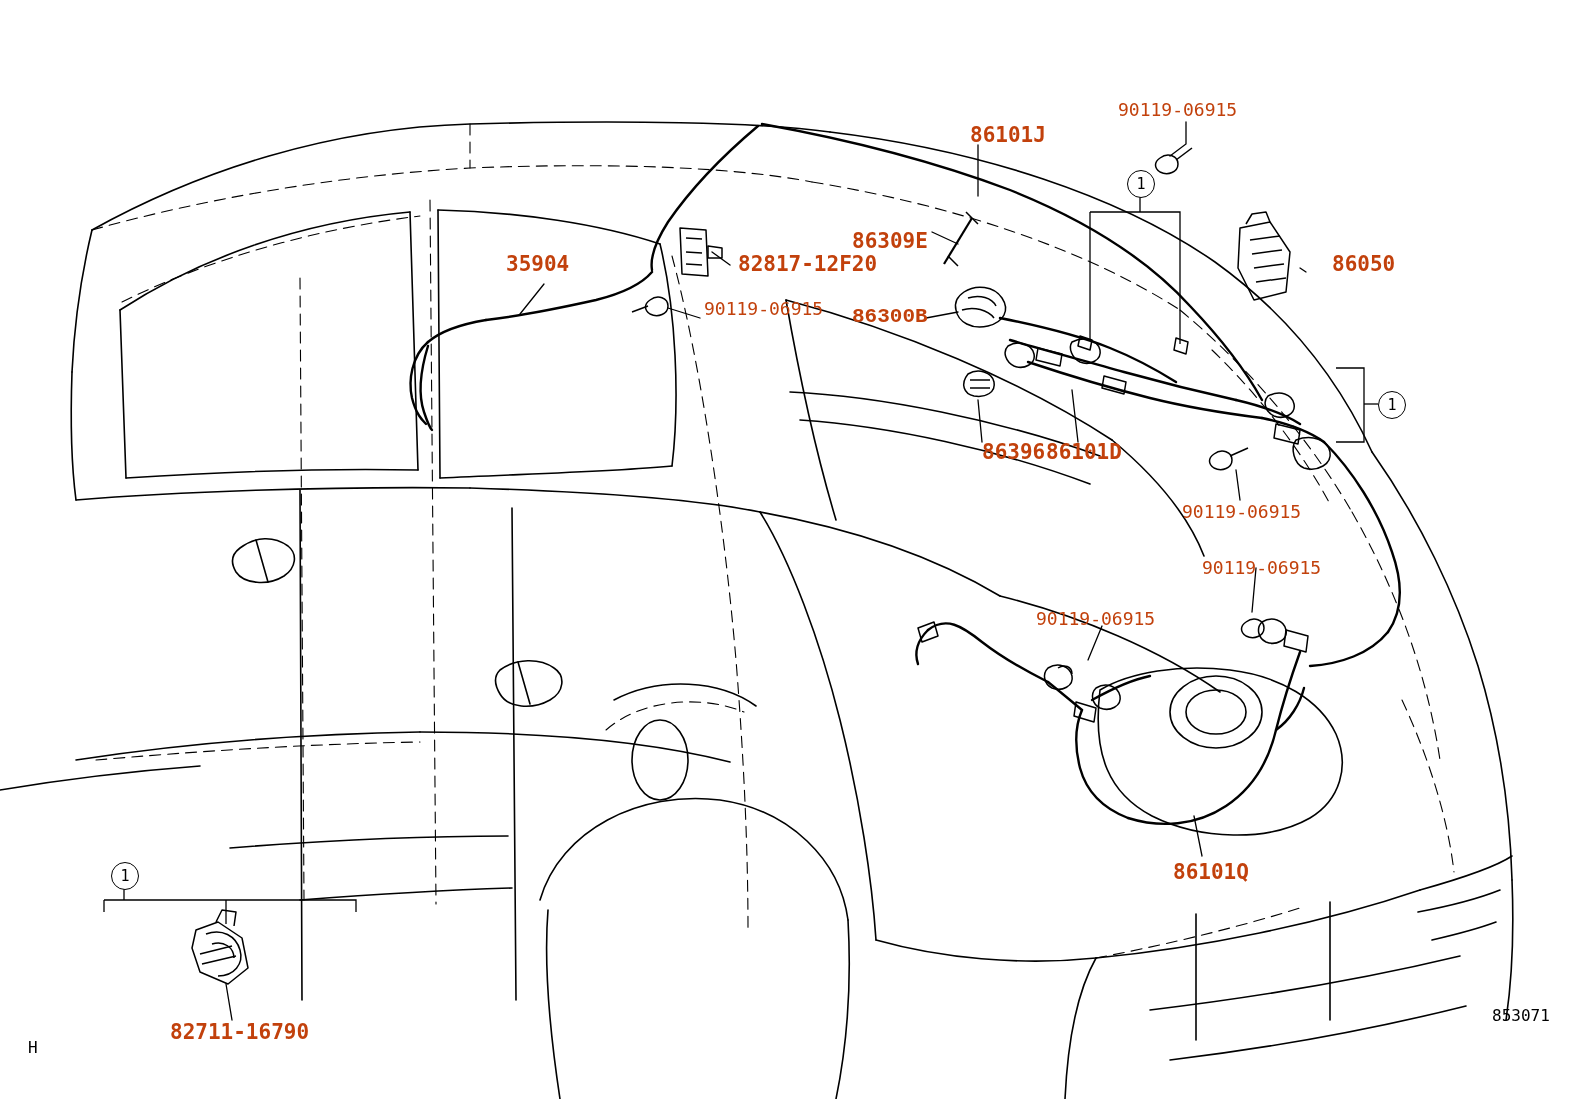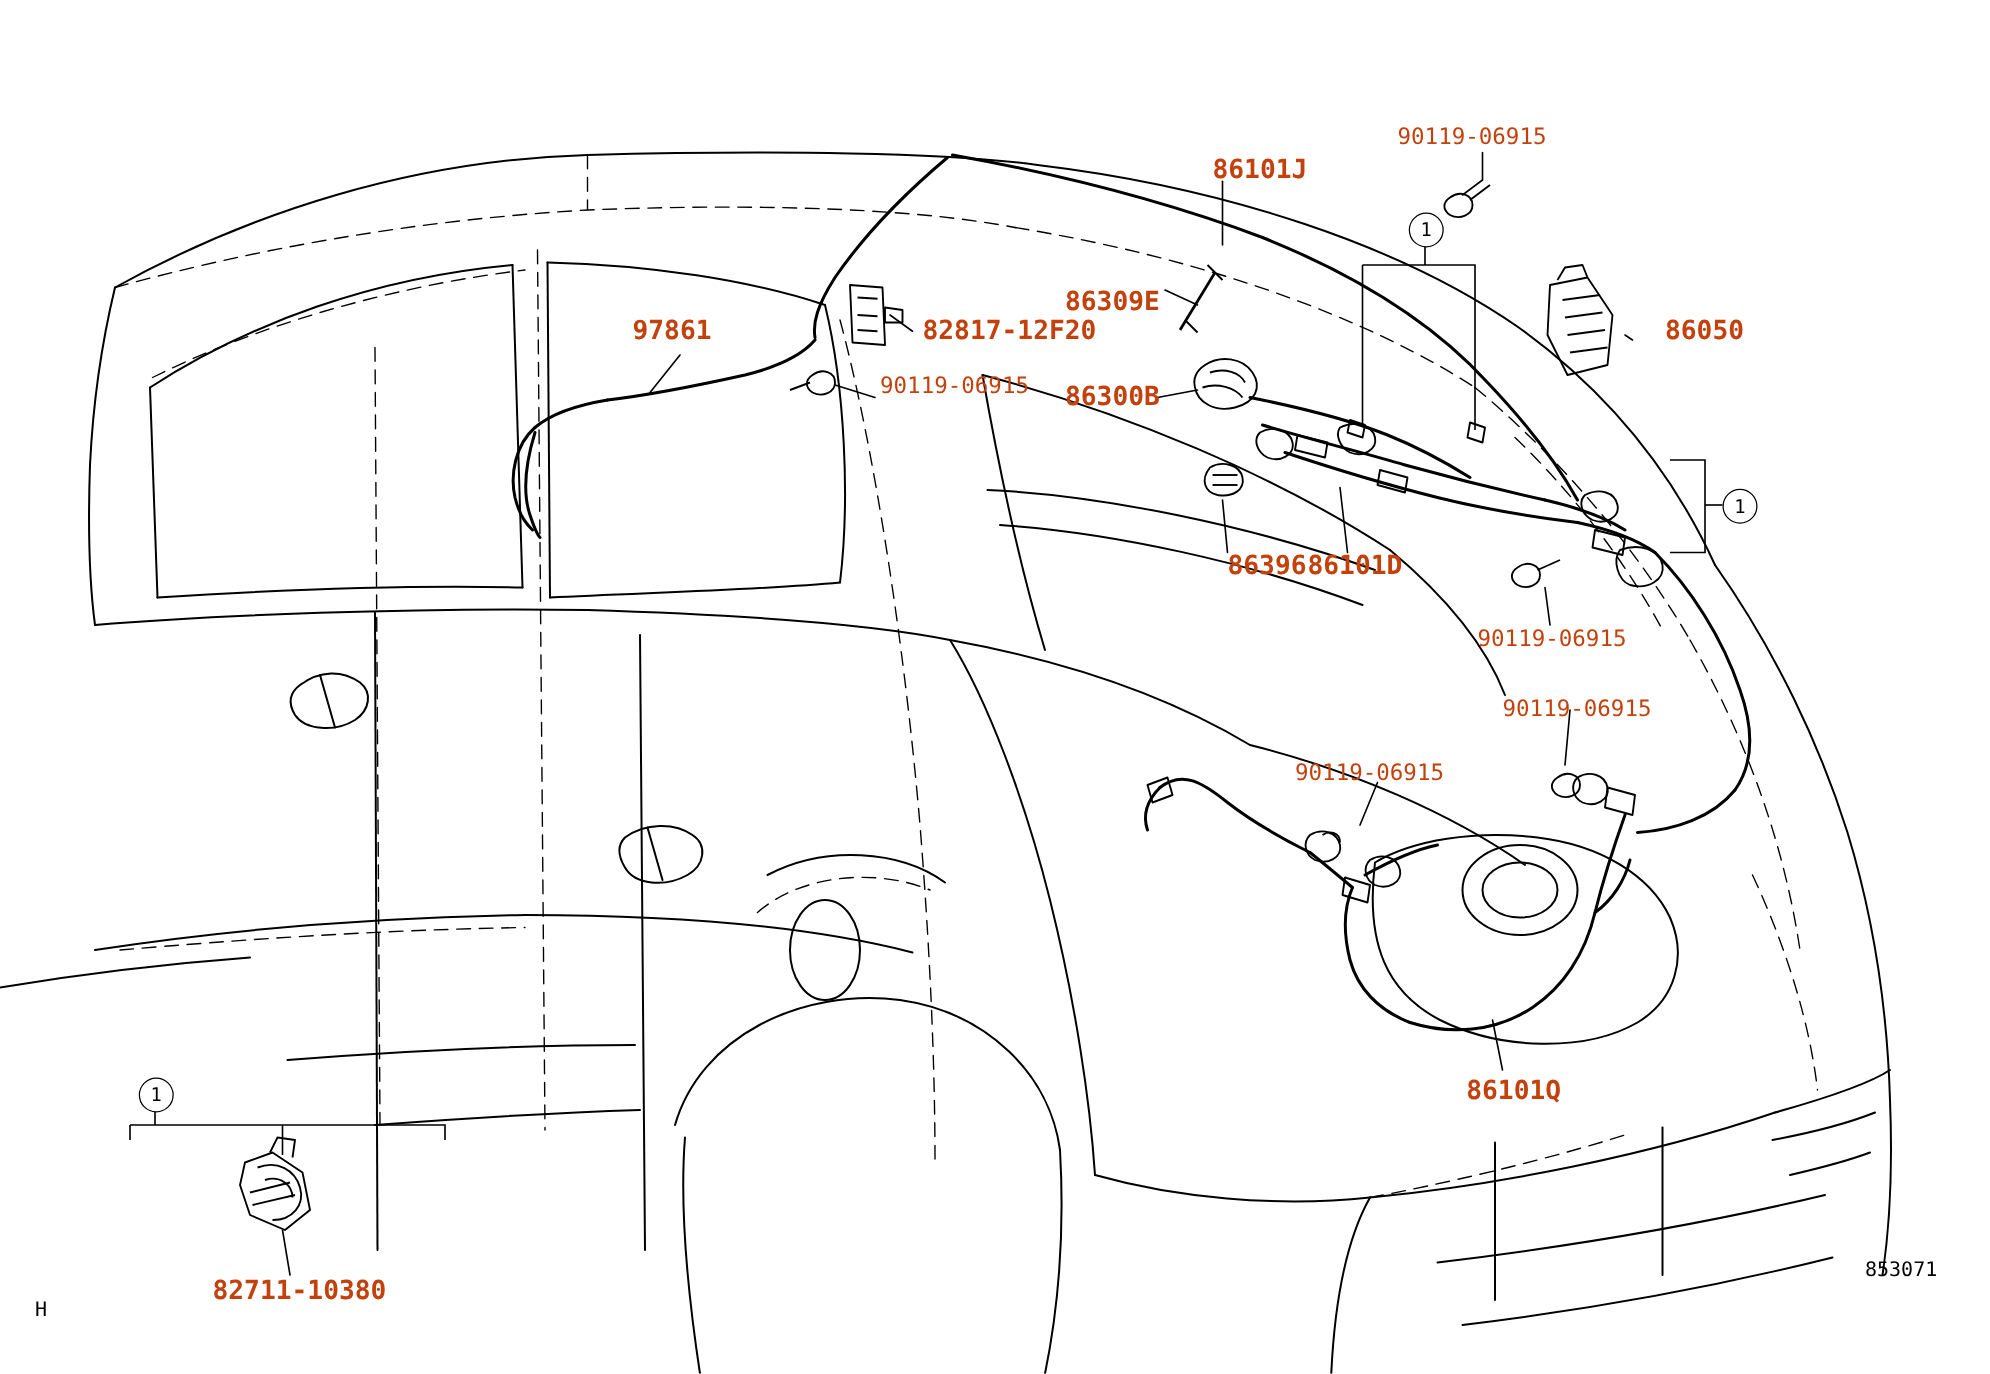--- a/index.html
+++ b/index.html
@@ -274,29 +274,29 @@
     </g>
   </svg>
 
   <div class="callout-num" style="left:1127px; top:170px;">1</div>
   <div class="callout-num" style="left:1378px; top:391px;">1</div>
   <div class="callout-num" style="left:111px; top:862px;">1</div>
 
   <div class="label label-bold" style="left:942px; top:123px;margin-left:28px;">86101J</div>
   <div class="label label-reg" style="left:1118px; top:99px;">90119-06915</div>
   <div class="label label-bold" style="left:852px; top:229px;">86309E</div>
-  <div class="label label-bold" style="left:506px; top:252px;">97861</div>
+  <div class="label label-bold" style="left:506px; top:252px;">35904</div>
   <div class="label label-bold" style="left:738px; top:252px;">82817-12F20</div>
   <div class="label label-reg" style="left:704px; top:298px;">90119-06915</div>
-  <div class="label label-bold" style="left:852px; top:305px;">86300B</div>
+  <div class="label label-bold" style="left:852px; top:305px;font-family:Liberation Mono, monospace;">86300B</div>
   <div class="label label-bold" style="left:1332px; top:252px;">86050</div>
   <div class="label label-bold" style="left:954px; top:440px;margin-left:28px;">86396</div>
   <div class="label label-bold" style="left:1046px; top:440px;">86101D</div>
   <div class="label label-reg" style="left:1182px; top:501px;">90119-06915</div>
   <div class="label label-reg" style="left:1202px; top:557px;">90119-06915</div>
   <div class="label label-reg" style="left:1036px; top:608px;">90119-06915</div>
   <div class="label label-bold" style="left:1173px; top:860px;">86101Q</div>
-  <div class="label label-bold" style="left:170px; top:1020px;">82711-10380</div>
+  <div class="label label-bold" style="left:170px; top:1020px;">82711-16790</div>
 
   <div class="corner-mark" style="left:28px; top:1038px;">H</div>
   <div class="corner-mark" style="left:1492px; top:1006px;text-align:center;">853071</div>
 
 </div>
 
 </body></html>

